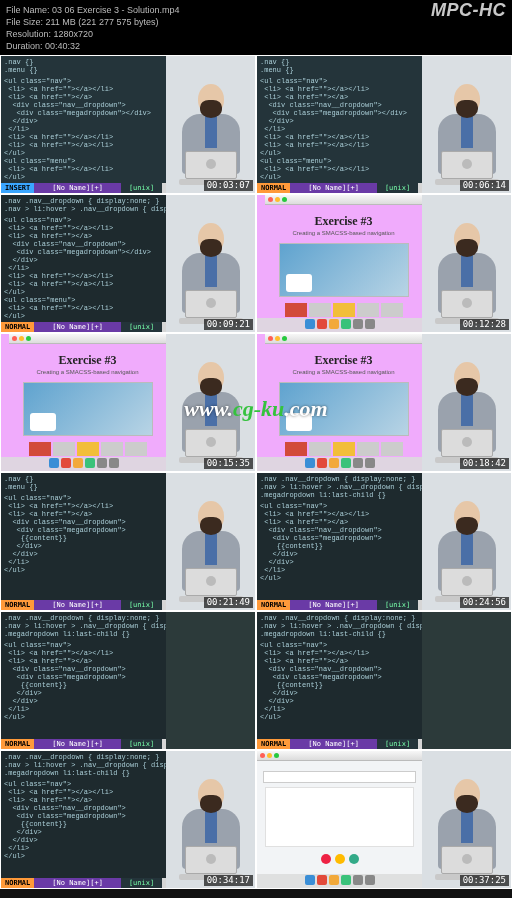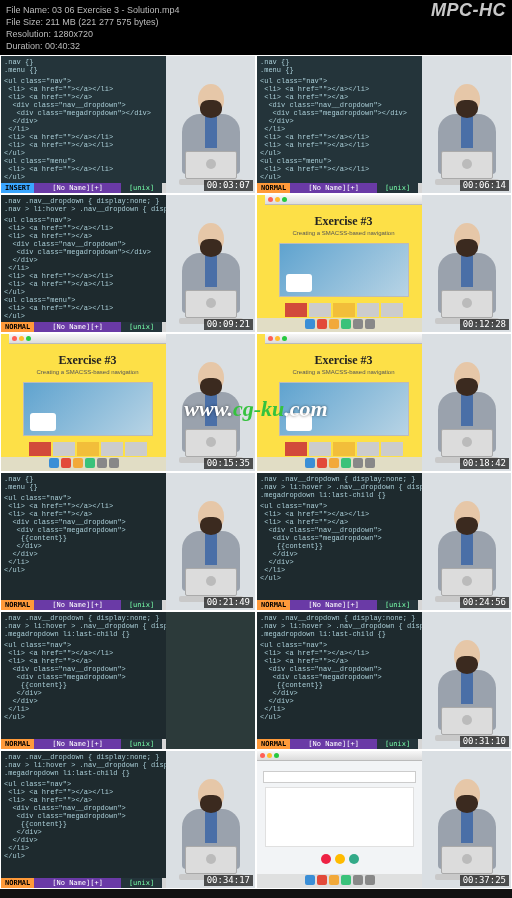--- a/index.html
+++ b/index.html
@@ -23,21 +23,21 @@
   .sb-pos { background:#eee; color:#111; padding:0 4px; }
   .video-panel { flex:1; background:#dadfe3; position:relative; overflow:hidden; }
   .presenter-head { position:absolute; top:28px; left:50%; transform:translateX(-50%); width:26px; height:30px; background:#e6c7a8; border-radius:50% 50% 45% 45%; }
   .presenter-beard { position:absolute; top:44px; left:50%; transform:translateX(-50%); width:22px; height:18px; background:#3b2a1f; border-radius:40% 40% 50% 50%; }
   .presenter-body { position:absolute; top:58px; left:50%; transform:translateX(-50%); width:58px; height:60px; background:#9aa2ad; border-radius:18px 18px 4px 4px; }
   .presenter-shirt { position:absolute; top:58px; left:50%; transform:translateX(-50%); width:12px; height:34px; background:#4a6fa7; }
   .laptop-lid { position:absolute; bottom:14px; left:50%; transform:translateX(-50%); width:52px; height:28px; background:#dcdcdc; border:1px solid #aaa; border-radius:2px; }
   .laptop-logo { position:absolute; bottom:24px; left:50%; transform:translateX(-50%); width:10px; height:10px; background:#bbb; border-radius:50%; }
   .laptop-base { position:absolute; bottom:8px; left:50%; transform:translateX(-50%); width:64px; height:6px; background:#c9c9c9; border-radius:2px; }
   .timestamp { position:absolute; right:2px; bottom:2px; color:#fff; background:rgba(0,0,0,.65); font:9px/1 monospace; padding:1px 3px; }
-  .browser-panel { width:165px; background:#fde047; position:relative; font-size:6px; color:#333;padding-left:8px; }
+  .browser-panel { width:165px; background:#f0abfc; position:relative; font-size:6px; color:#333;padding-left:8px; }
   .browser-bar { height:10px; background:linear-gradient(#f7f7f7,#dcdcdc); border-bottom:1px solid #bbb; display:flex; align-items:center; padding-left:3px; gap:2px; }
   .tl-dot { width:5px; height:5px; border-radius:50%; }
   .tl-r{background:#ff5f56}.tl-y{background:#ffbd2e}.tl-g{background:#27c93f}
   .ex-title { text-align:center; font:700 12px/1.1 Georgia,serif; color:#222; margin-top:10px; }
   .ex-sub { text-align:center; font:6px/1.2 Arial; color:#555; margin-top:2px; }
   .ex-banner { margin:6px auto; width:130px; height:54px; background:linear-gradient(135deg,#5fa3cf,#b8d4e5); border:1px solid #bbb; position:relative; }
   .ex-banner::after{content:"";position:absolute;left:6px;bottom:4px;width:26px;height:18px;background:#fff;border-radius:3px;}
   .ex-tiles { display:flex; justify-content:center; gap:2px; margin-top:2px; }
   .ex-tiles span { width:22px; height:14px; background:#ccc; }
   .ex-tiles span:nth-child(1){background:#d24a3a}
@@ -410,30 +410,20 @@
 &lt;/ul&gt;</pre>
         <div class="statusbar">
           <span class="sb-mode mode-normal">NORMAL</span>
           <span class="sb-file">[No Name][+]</span>
           <span class="sb-spacer"></span>
             <span class="sb-enc">[unix]</span>
           <span class="sb-pct">48%</span>
             <span class="sb-pos">9 12: 13</span>
         </div>
       </div>
-      <div class="video-panel">
-        <div class="presenter-body"></div>
-          <div class="presenter-shirt"></div>
-          <div class="presenter-head"></div>
-          <div class="presenter-beard"></div>
-        <div class="laptop-lid"></div>
-          <div class="laptop-logo"></div>
-          <div class="laptop-base"></div>
-        <div class="timestamp">00:31:10</div>
-      </div>
     </div>
 
     <div class="thumb">
       <div class="code-panel css-dark">
         <pre class="hl-y">.nav .nav__dropdown { display:none; }
 .nav &gt; li:hover &gt; .nav__dropdown { display:block; }
 .megadropdown li:last-child {}</pre>
         <pre style="margin-top:3px">&lt;ul class="nav"&gt;
  &lt;li&gt; &lt;a href=""&gt;&lt;/a&gt;&lt;/li&gt;
  &lt;li&gt; &lt;a href=""&gt;&lt;/a&gt;

